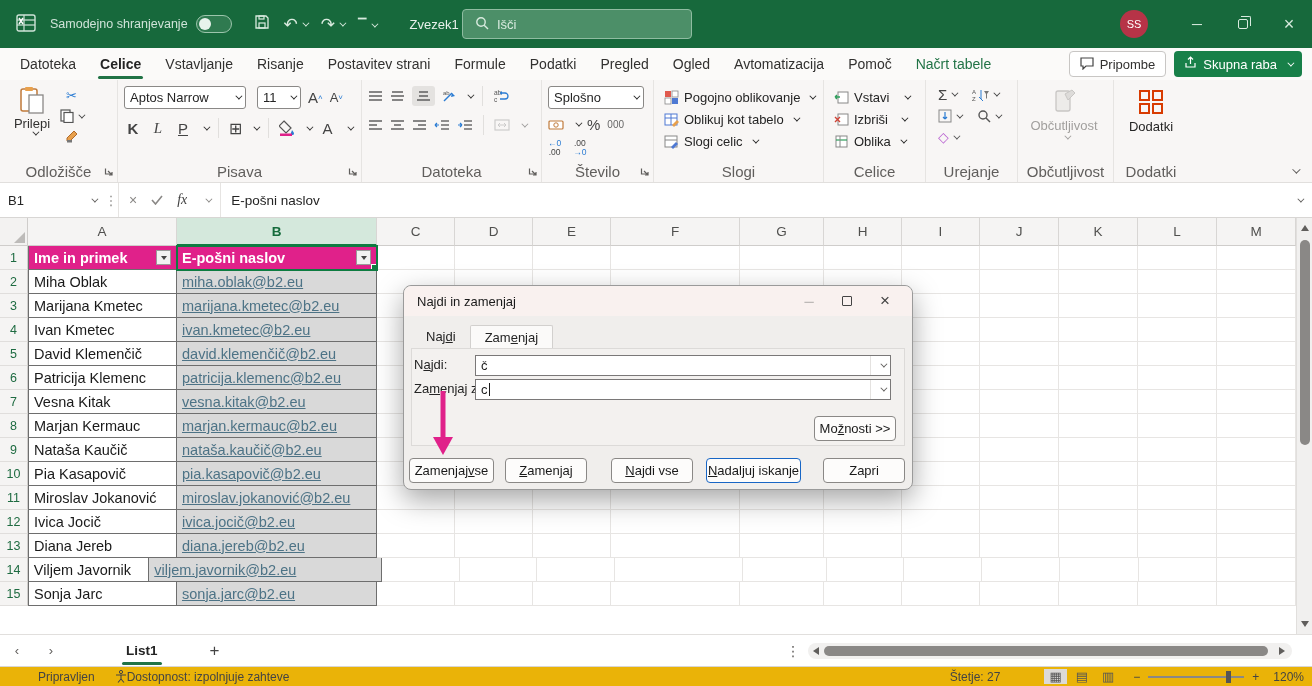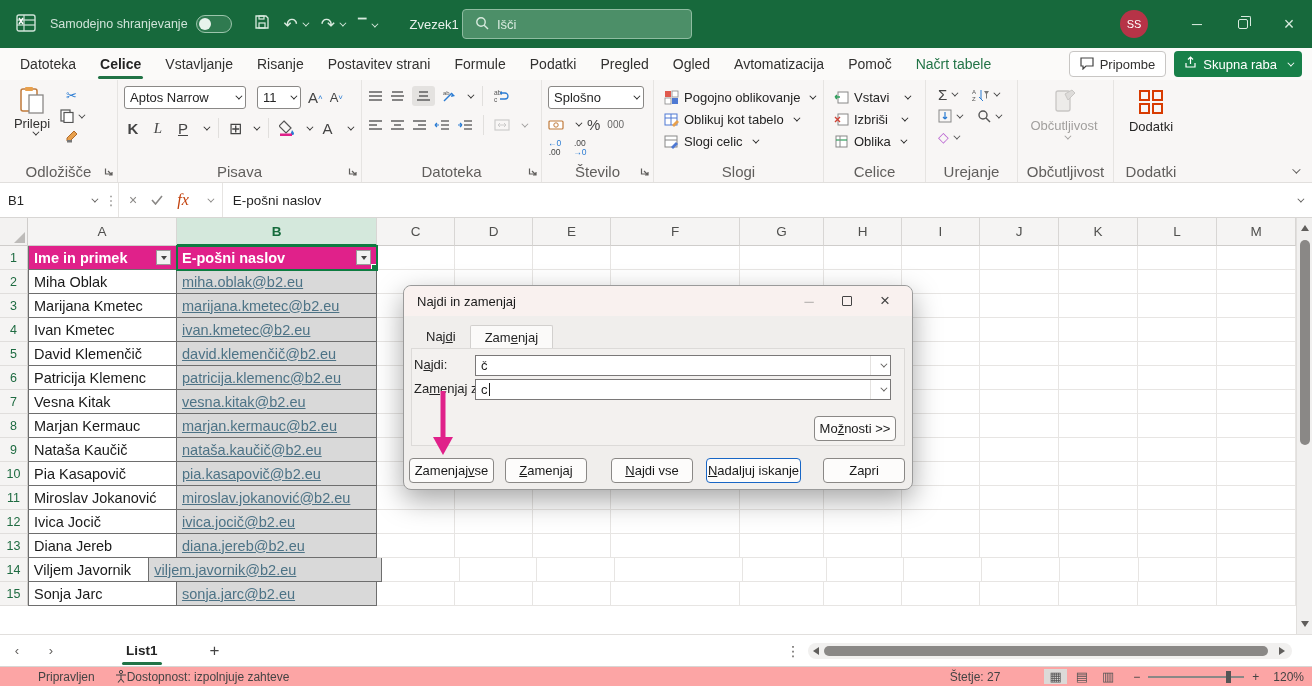--- a/index.html
+++ b/index.html
@@ -55,21 +55,21 @@
   .slog-item { display:flex; align-items:center; gap:5px; font-size:13px; height:22px; color:#242424; white-space:nowrap; }
   .big-dis { display:flex; flex-direction:column; align-items:center; width:80px; color:#A19F9D; font-size:13px; gap:2px; padding-top:2px; }
   .big-add { display:flex; flex-direction:column; align-items:center; width:62px; font-size:13px; gap:3px; padding-top:2px; color:#242424; }
   .collapse-chev { position:absolute; right:14px; bottom:8px; color:#605E5C; }
 
   
   .formulabar { position:absolute; left:0; top:183px; width:1312px; height:35px; background:#fff; border-bottom:1px solid #D8D6D4; display:flex; align-items:stretch; }
   .namebox { width:104px; display:flex; align-items:center; justify-content:space-between; padding:0 8px; font-size:13px; color:#242424; }
   .fb-dots { width:14px; display:flex; align-items:center; justify-content:center; color:#8A8886; }
   .fb-icons { display:flex; align-items:center; gap:14px; padding:0 10px; color:#8A8886; border-left:1px solid #E6E4E2; }
-  .fx { font-family:"Liberation Serif",serif; font-style:italic; font-size:16px; color:#c2410c; }
+  .fx { font-family:"Liberation Serif",serif; font-style:italic; font-size:14px; color:#404040; }
   .fb-value { flex:1; display:flex; align-items:center; padding-left:10px; font-size:13.5px; color:#242424; border-left:1px solid #E6E4E2; }
   .fb-exp { width:30px; display:flex; align-items:center; justify-content:center; color:#605E5C; }
 
   
   .grid { position:absolute; left:0; top:218px; width:1296px; height:416px; background:#fff; }
   .colhdr { display:flex; height:28px; }
   .corner { width:28px; background:#F3F2F1; border-right:1px solid #CFCDCB; border-bottom:1px solid #CFCDCB; position:relative; }
   .corner::after { content:""; position:absolute; right:2px; bottom:2px; border-left:11px solid transparent; border-bottom:11px solid #BDBBB9; }
   .ch { background:#F5F4F3; border-right:1px solid #D8D6D4; border-bottom:1px solid #CFCDCB; display:flex; align-items:center; justify-content:center; font-size:13.5px; color:#50504E; }
   .ch.sel { background:#D4E8DC; color:#156B3C; border-bottom:2px solid #107C41; font-weight:bold; }
@@ -121,21 +121,21 @@
   .stab::after { content:""; position:absolute; left:10px; right:10px; bottom:2px; height:3px; background:#217346; border-radius:2px; }
   .st-add { margin-left:38px; font-size:17px; color:#444; }
   .st-dots { position:absolute; left:786px; color:#605E5C; font-size:14px; }
   .hscroll { position:absolute; left:808px; right:20px; top:8px; height:16px; background:#F1F0EF; border-radius:8px; display:flex; align-items:center; }
   .hthumb { position:absolute; left:16px; right:24px; top:3px; height:10px; background:#8A8886; border-radius:6px; }
   .harrow { width:0; height:0; position:absolute; }
   .harrow.left { left:5px; border-top:4px solid transparent; border-bottom:4px solid transparent; border-right:6px solid #605E5C; }
   .harrow.right { right:7px; border-top:4px solid transparent; border-bottom:4px solid transparent; border-left:6px solid #605E5C; }
 
   
-  .statusbar { position:absolute; left:0; top:666px; width:1312px; height:20px; background:#fca5a5; border-top:1px solid #D8D6D4; display:flex; align-items:center; font-size:12px; color:#444; }
+  .statusbar { position:absolute; left:0; top:666px; width:1312px; height:20px; background:#eab308; border-top:1px solid #D8D6D4; display:flex; align-items:center; font-size:12px; color:#444; }
   .sb-left { display:flex; align-items:center; gap:20px; margin-left:38px; }
   .sb-acc { display:flex; align-items:center; }
   .sb-right { position:absolute; right:8px; display:flex; align-items:center; gap:14px; }
   .viewicons { display:flex; gap:4px; font-size:13px; color:#555; }
   .vi { padding:0 5px; }
   .vi.sel { background:#DCDAD8; }
   .zoomctl { display:flex; align-items:center; gap:8px; }
   .ztrack { width:96px; height:2px; background:#8A8886; position:relative; }
   .zthumb { position:absolute; left:78px; top:-5px; width:5px; height:12px; background:#555; }
 </style>

